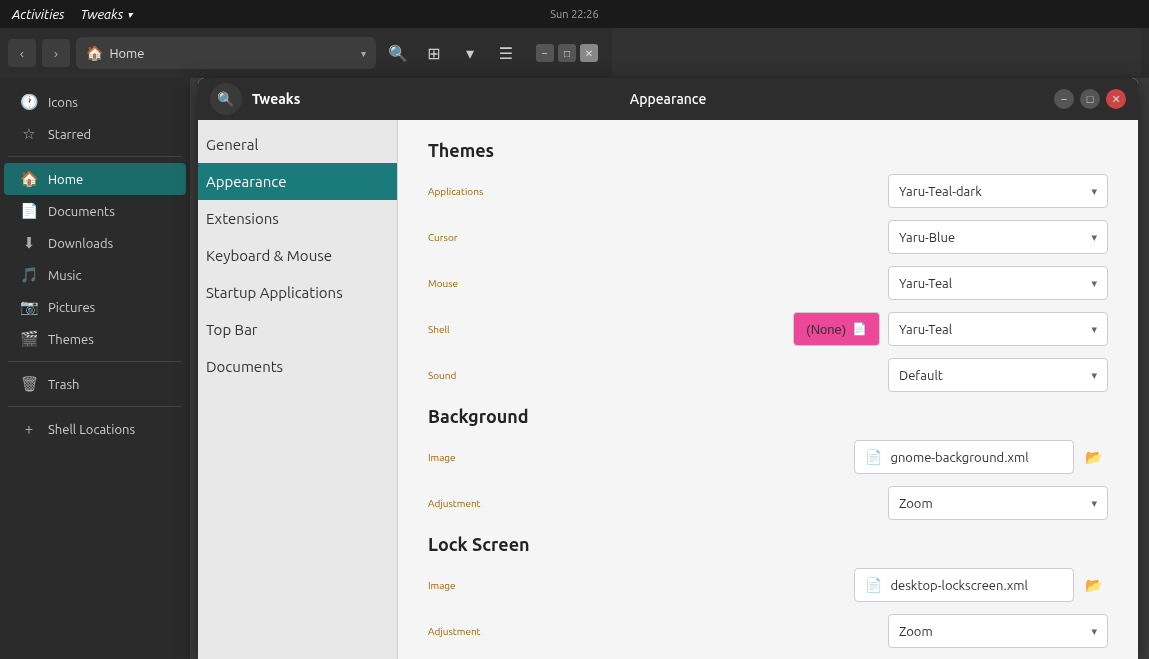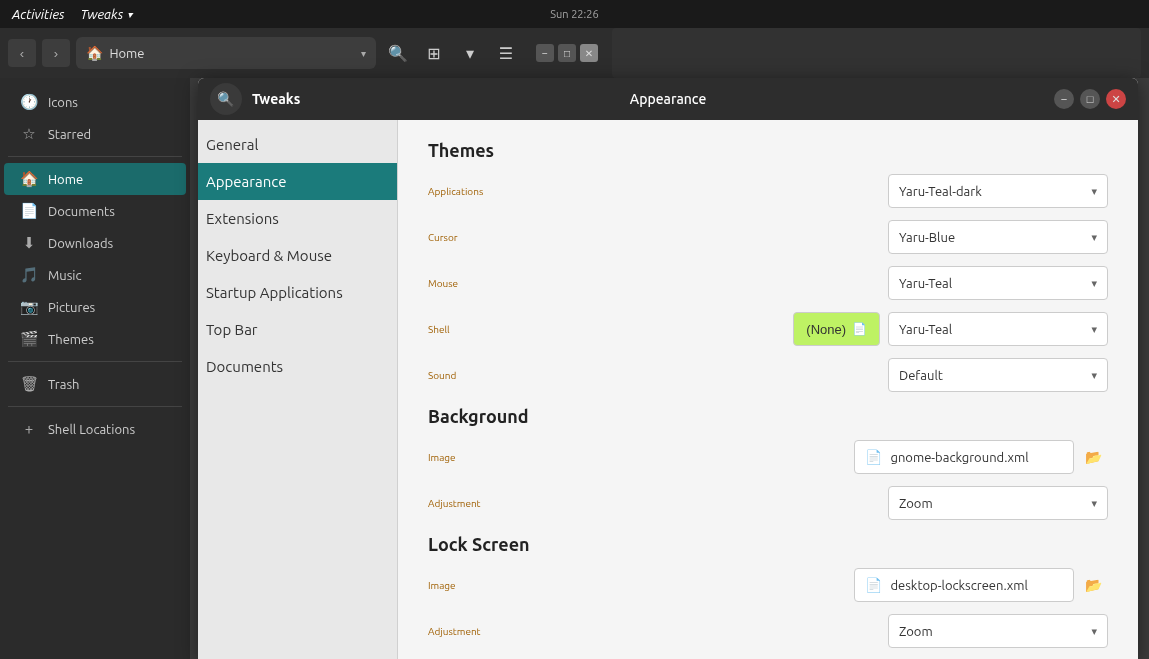--- a/index.html
+++ b/index.html
@@ -318,21 +318,21 @@
 
     
     .shell-row-right {
       display: flex;
       align-items: center;
       gap: 8px;
     }
     .none-btn {
       height: 34px;
       padding: 0 12px;
-      background: #bef264;
+      background: #ec4899;
       border: 1px solid #ccc;
       border-radius: 4px;
       font-size: 13px;
       color: #333;
       cursor: pointer;
       display: flex;
       align-items: center;
       gap: 6px;
     }
 

